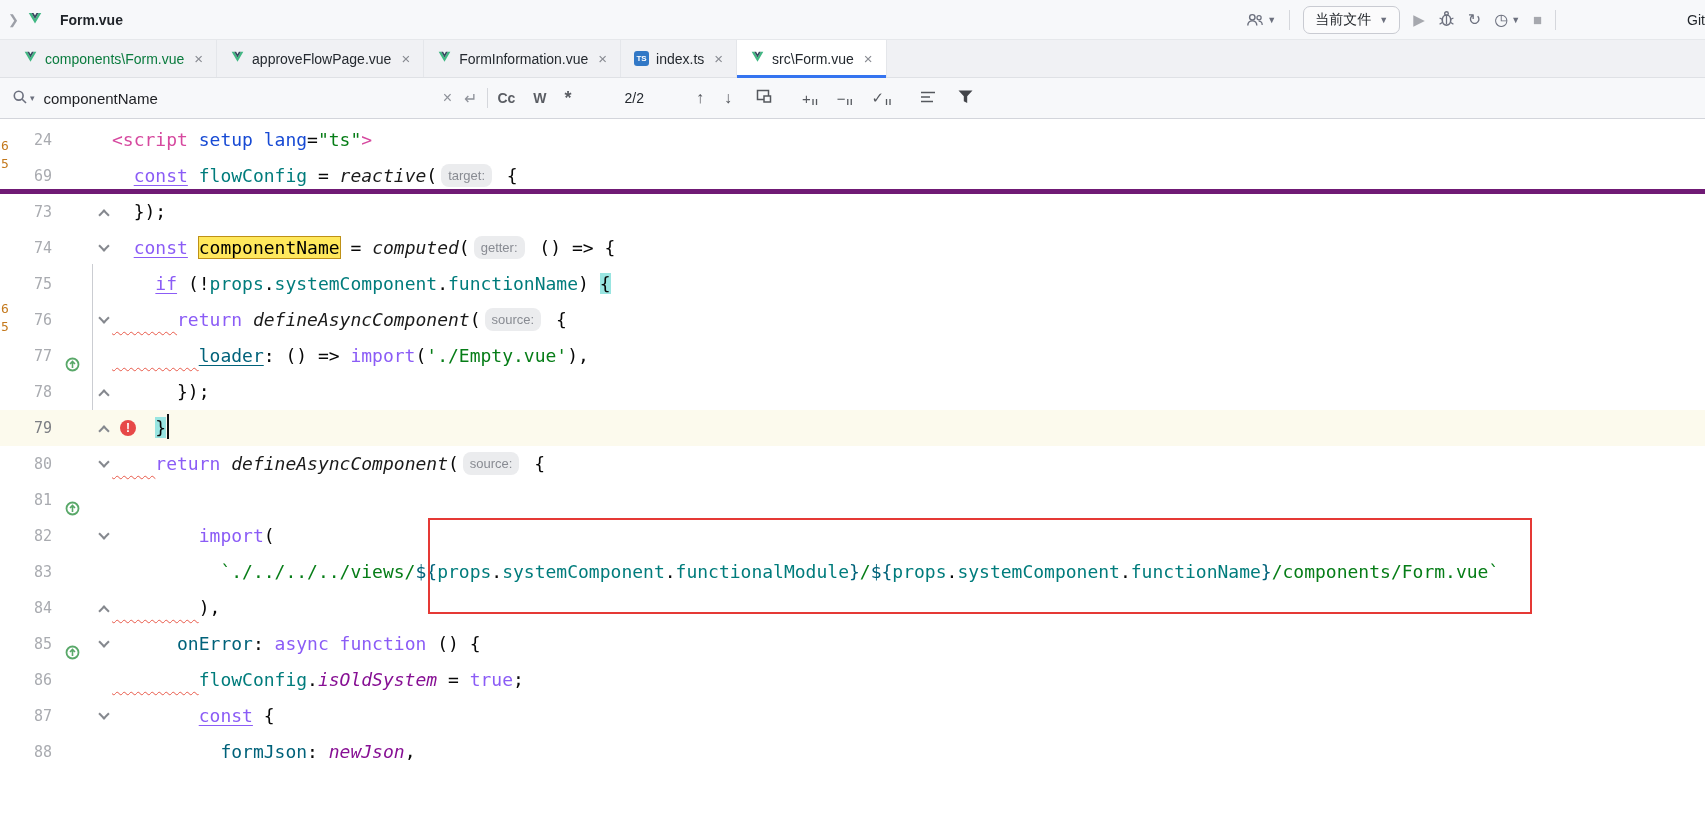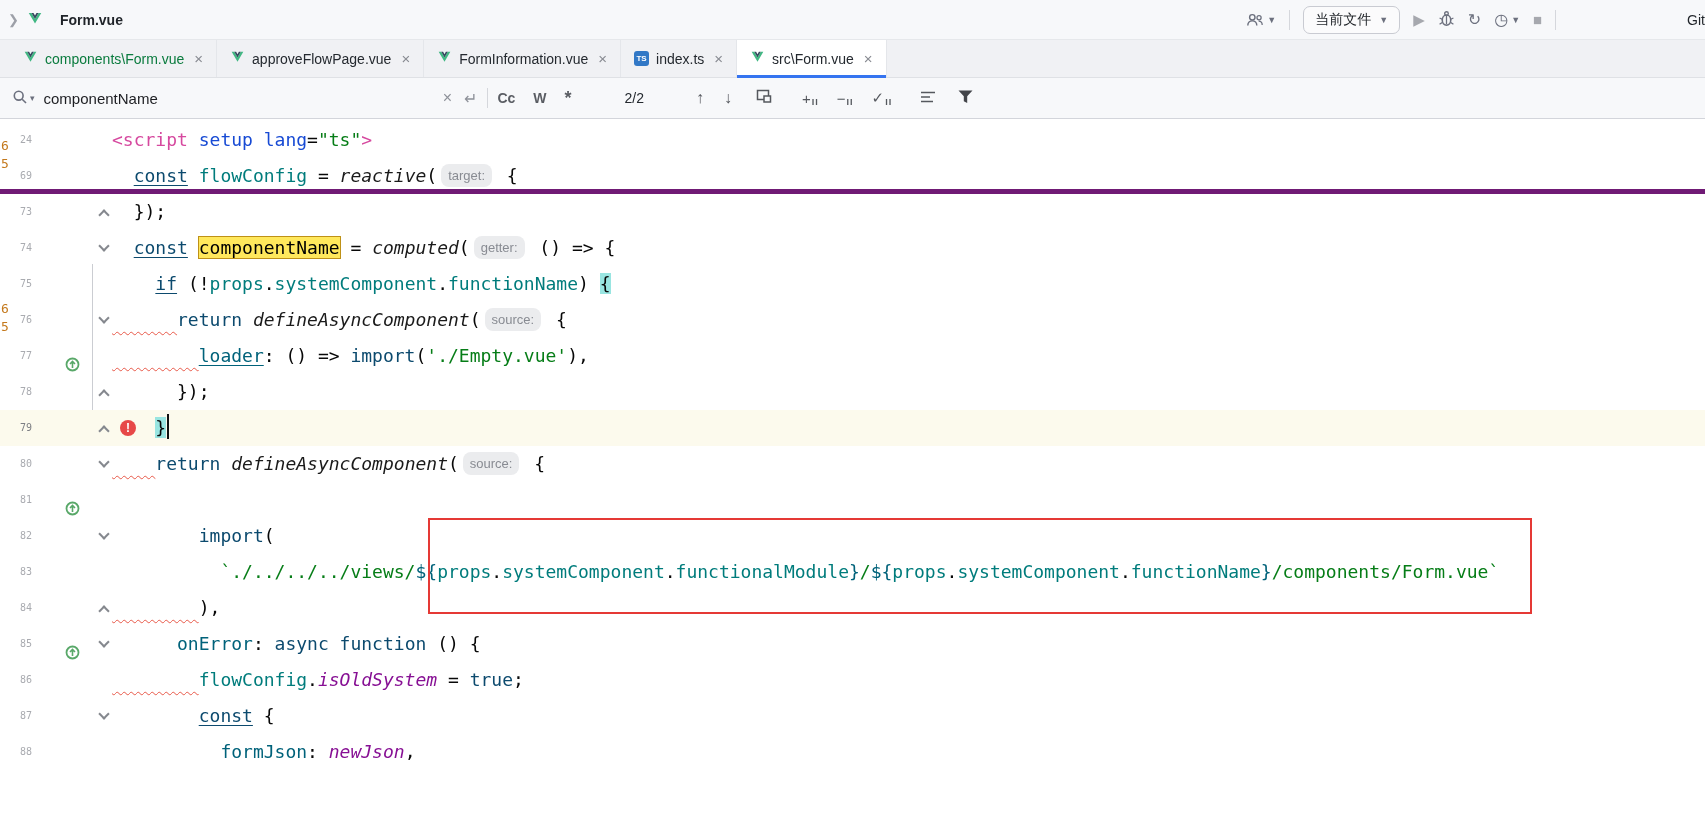--- a/index.html
+++ b/index.html
@@ -67,27 +67,27 @@
   
   .editor {
     position:relative; height:701px; padding-top:3px;
     font-family:"DejaVu Sans Mono","Liberation Mono",monospace; font-size:18px; color:#080808;
     background:#fff;
   }
   .line { height:36px; line-height:36px; position:relative; }
   .line.cur { background:#FCFAED; }
   .line.sep { border-bottom:5px solid #701a75; }
   .ln {
-    position:absolute; left:0; top:0; width:52px; text-align:center;
-    font-size:10px; color:#A9ABB0; line-height:36px;
+    position:absolute; left:0; top:0; width:52px; text-align:right;
+    font-size:15px; color:#A9ABB0; line-height:36px;
   }
   .line.cur .ln { color:#7C7E83; }
   .code { position:absolute; left:112px; top:0; white-space:pre; }
 
-  .tk-kw   { color:#0c4a6e; }
+  .tk-kw   { color:#8b5cf6; }
   .tk-tag  { color:#D6499F; }
   .tk-attr { color:#174AD4; }
   .tk-str  { color:#067D17; }
   .tk-ident{ color:#007C7C; }
   .tk-member{ color:#871094; font-style:italic; }
   .tk-key  { color:#00627A; }
   .tk-fn   { color:#1A1A1A; font-style:italic; }
   .tk-interp { color:#00627A; }
   .tk-u { text-decoration:underline; text-underline-offset:3px; text-decoration-thickness:1px; }
   .tk-wavy {

